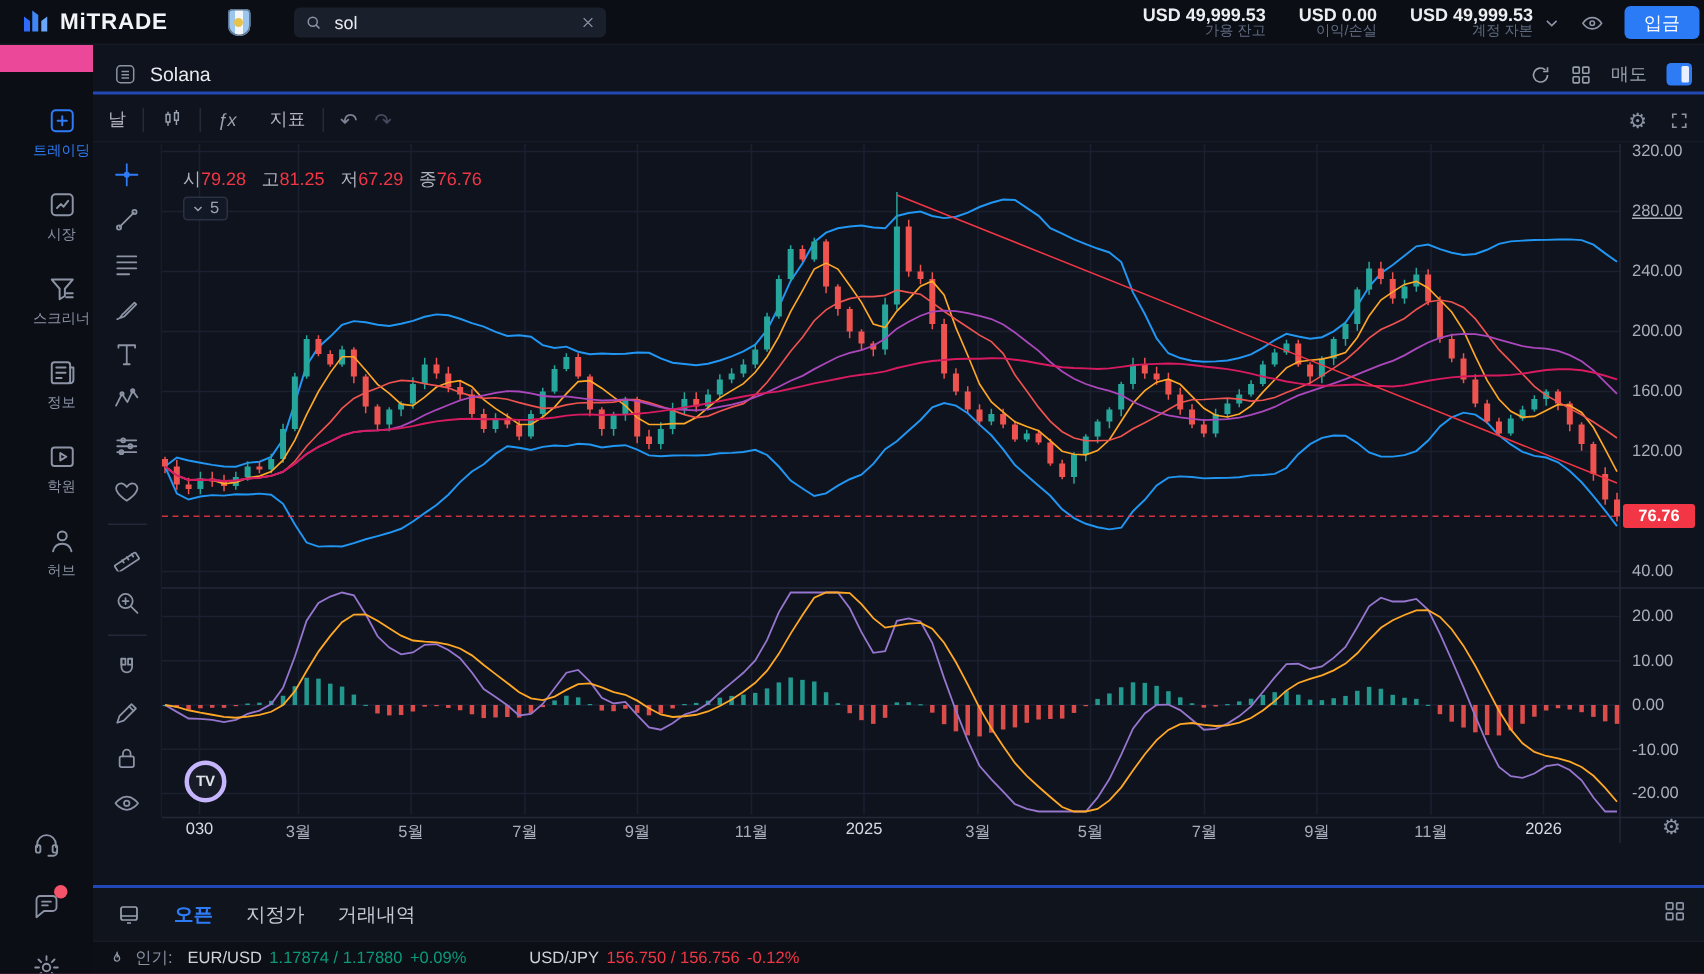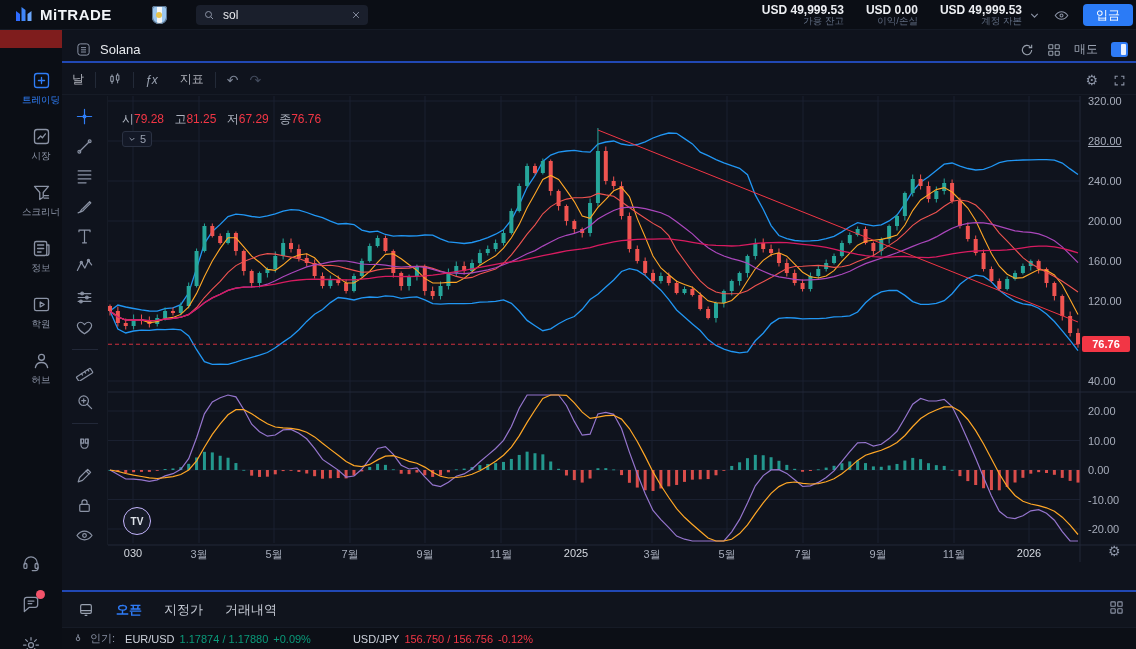--- a/index.html
+++ b/index.html
@@ -1,26 +1,26 @@
 <!DOCTYPE html>
 <html><head>
 <meta charset="utf-8">
 <style>
   html,body{margin:0;padding:0;background:#05070b;}
   *{box-sizing:border-box;}
-  .screen{position:relative;width:1136px;height:649px;background:#7f1d1d;overflow:hidden;
+  .screen{position:relative;width:1136px;height:649px;background:#ec4899;overflow:hidden;
     font-family:"Liberation Sans",sans-serif;color:#cfd3dc;-webkit-font-smoothing:antialiased;}
   
   .topbar{position:absolute;left:0;top:0;width:1136px;height:30px;background:#0b0e15;border-bottom:1px solid #151a25;}
   .tb-logo{position:absolute;left:14px;top:4px;display:flex;align-items:center;gap:6px;}
   .tb-logo .brand{font-size:15px;font-weight:bold;color:#f2f4f8;letter-spacing:.5px;}
   .crest{position:absolute;left:152px;top:6px;width:15px;height:18px;border-radius:3px 3px 7px 7px;
     background:linear-gradient(90deg,#9cc6ee 0 33%,#f2f6fa 33% 67%,#9cc6ee 67% 100%);box-shadow:inset 0 0 0 1px #5d7793;}
   .crest i{position:absolute;left:4px;top:6px;width:6px;height:6px;border-radius:50%;background:#e8c34c;}
-  .search{position:absolute;left:196px;top:5px;width:172px;height:20px;background:#1a1f2c;border-radius:4px;
+  .search{position:absolute;left:196px;top:5px;width:208px;height:20px;background:#1a1f2c;border-radius:4px;
     display:flex;align-items:center;padding:0 7px;gap:6px;}
   .search input{flex:1;background:transparent;border:0;outline:0;color:#e8eaee;font-size:12px;font-family:inherit;min-width:0;}
   .tb-right{position:absolute;right:0;top:0;height:30px;display:flex;align-items:center;}
   .stat{text-align:right;margin-right:22px;line-height:1.05;}
   .stat .v{font-size:12px;font-weight:bold;color:#eceef2;}
   .stat .l{font-size:9.5px;color:#5f6b80;}
   .deposit{width:50px;height:22px;background:#2b7bf6;border-radius:4px;color:#fff;font-size:12px;
     display:flex;align-items:center;justify-content:center;margin:0 3px 0 14px;cursor:pointer;}
   .icn{display:inline-flex;align-items:center;justify-content:center;color:#8b93a5;}
   .icn svg{display:block;}
@@ -56,21 +56,21 @@
   .dtool{color:#8b93a5;cursor:pointer;height:20px;display:flex;align-items:center;}
   .dtool.first{color:#2f7df6;}
   .dsep{width:26px;height:1px;background:#222838;margin:1px 0;}
   
   .legend{position:absolute;left:60px;top:81px;font-size:12px;white-space:nowrap;}
   .legend .k{color:#aeb4c0;}
   .legend .v{color:#f23645;margin-right:7px;}
   .collapse-chip{position:absolute;left:60px;top:101px;height:16px;border:1px solid #2a3142;border-radius:3px;
     display:inline-flex;align-items:center;gap:4px;padding:0 5px;font-size:11px;color:#9aa2b1;cursor:pointer;background:#131826;}
   .tvlogo{position:absolute;left:61px;top:477px;width:28px;height:28px;border-radius:50%;background:#171c28;
-    border:1px solid #c4b5fd;display:flex;align-items:center;justify-content:center;
+    border:3px solid #c4b5fd;display:flex;align-items:center;justify-content:center;
     font-size:10px;font-weight:bold;color:#dfe3ea;cursor:pointer;}
   .paxis .tick{position:absolute;left:1026px;font-size:11px;color:#a7adbb;}
   .price-badge{position:absolute;left:1020px;top:306px;width:48px;height:16px;background:#f23645;border-radius:2px;
     color:#fff;font-size:11px;font-weight:bold;display:flex;align-items:center;justify-content:center;}
   .taxis .tl{position:absolute;top:517px;font-size:11px;color:#a7adbb;transform:translateX(-50%);}
   .taxis .tl.yr{color:#d5d9e0;}
   .ax-gear{position:absolute;left:1046px;top:514px;}
   
   .tfbar{position:absolute;left:0;top:532px;width:1074px;height:28px;}
   .tf{position:absolute;top:4px;width:40px;height:20px;display:flex;align-items:center;justify-content:center;

